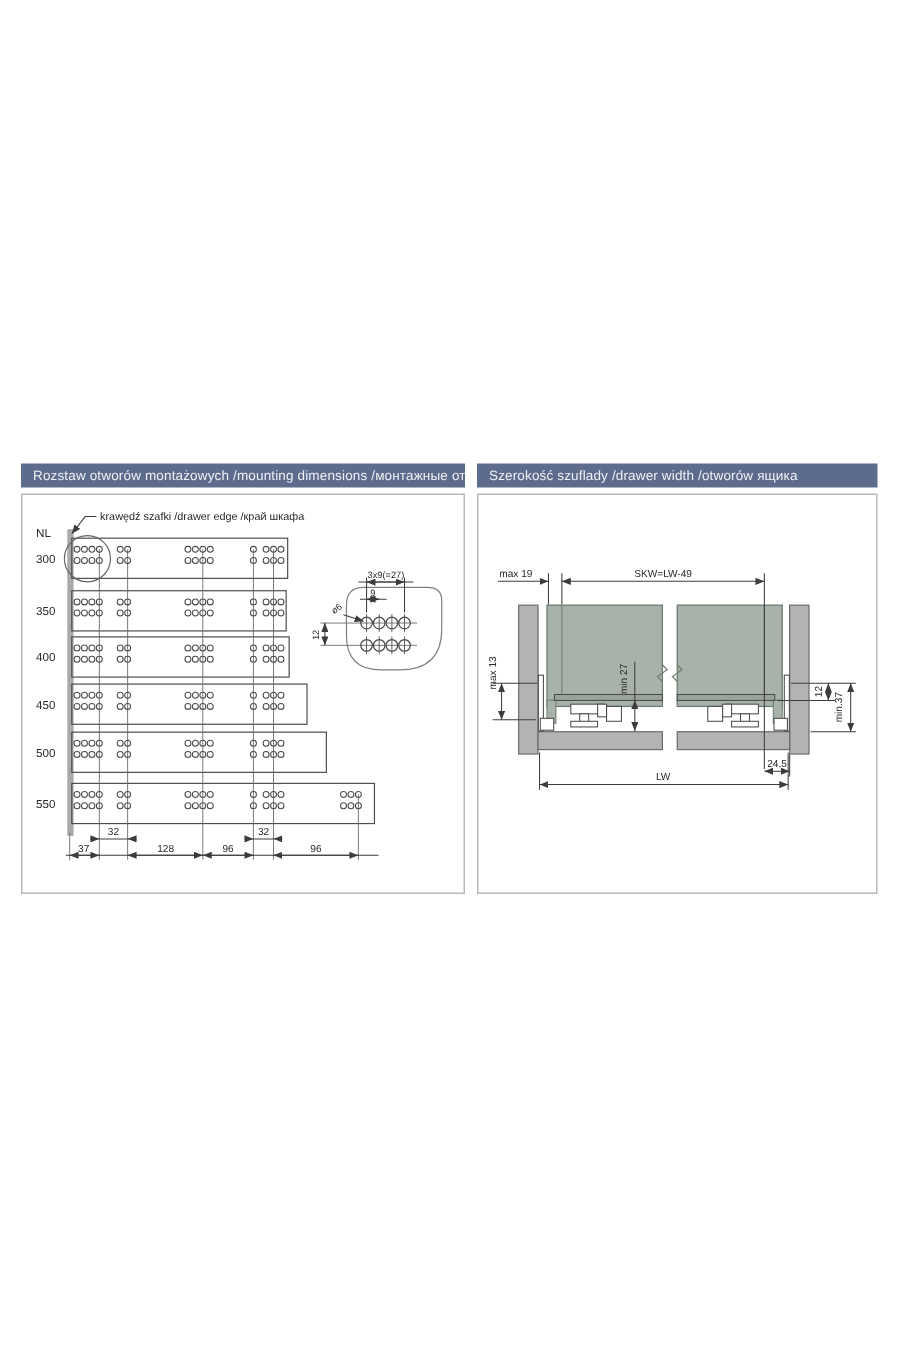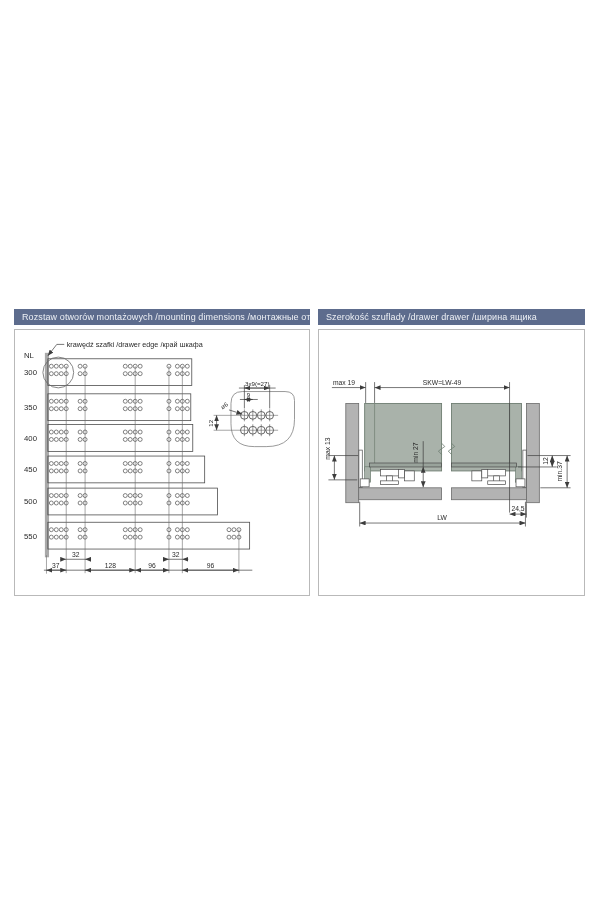--- a/index.html
+++ b/index.html
@@ -178,21 +178,21 @@
 
         <line class="dim" x1="229.5" y1="409.5" x2="243" y2="413.8" marker-end="url(#arL)"></line>
         <text class="dettxt" x="226" y="407" text-anchor="middle" transform="rotate(-36 226 407)">ø6</text>
 
         <line class="dim" x1="217" y1="415" x2="217" y2="430" marker-start="url(#arL)" marker-end="url(#arL)"></line>
         <text class="dettxt" x="213" y="423" text-anchor="middle" transform="rotate(-90 213 423)">12</text>
       </g>
     </svg>
   </div>
 
-  <div class="panel-header" style="left:318px;top:309px;width:267px;"><span>Szerokość szuflady /drawer drawer /ширина ящика</span></div>
+  <div class="panel-header" style="left:318px;top:309px;width:267px;"><span>Szerokość szuflady /drawer width /otworów ящика</span></div>
 
   <div class="panel-box" style="left:318px;top:329px;width:267px;height:267px;">
     <svg width="265" height="265" viewBox="318 329 267 267">
       <defs>
         <marker id="arR" viewBox="0 0 10 8" refX="10" refY="4" markerWidth="6" markerHeight="4.8" orient="auto-start-reverse" markerUnits="userSpaceOnUse">
           <path d="M0,0 L10,4 L0,8 Z" fill="#3c3c3c"></path>
         </marker>
       </defs>
 
       <g fill="#b3b3b3" stroke="#6b6b6b" stroke-width="0.8">

